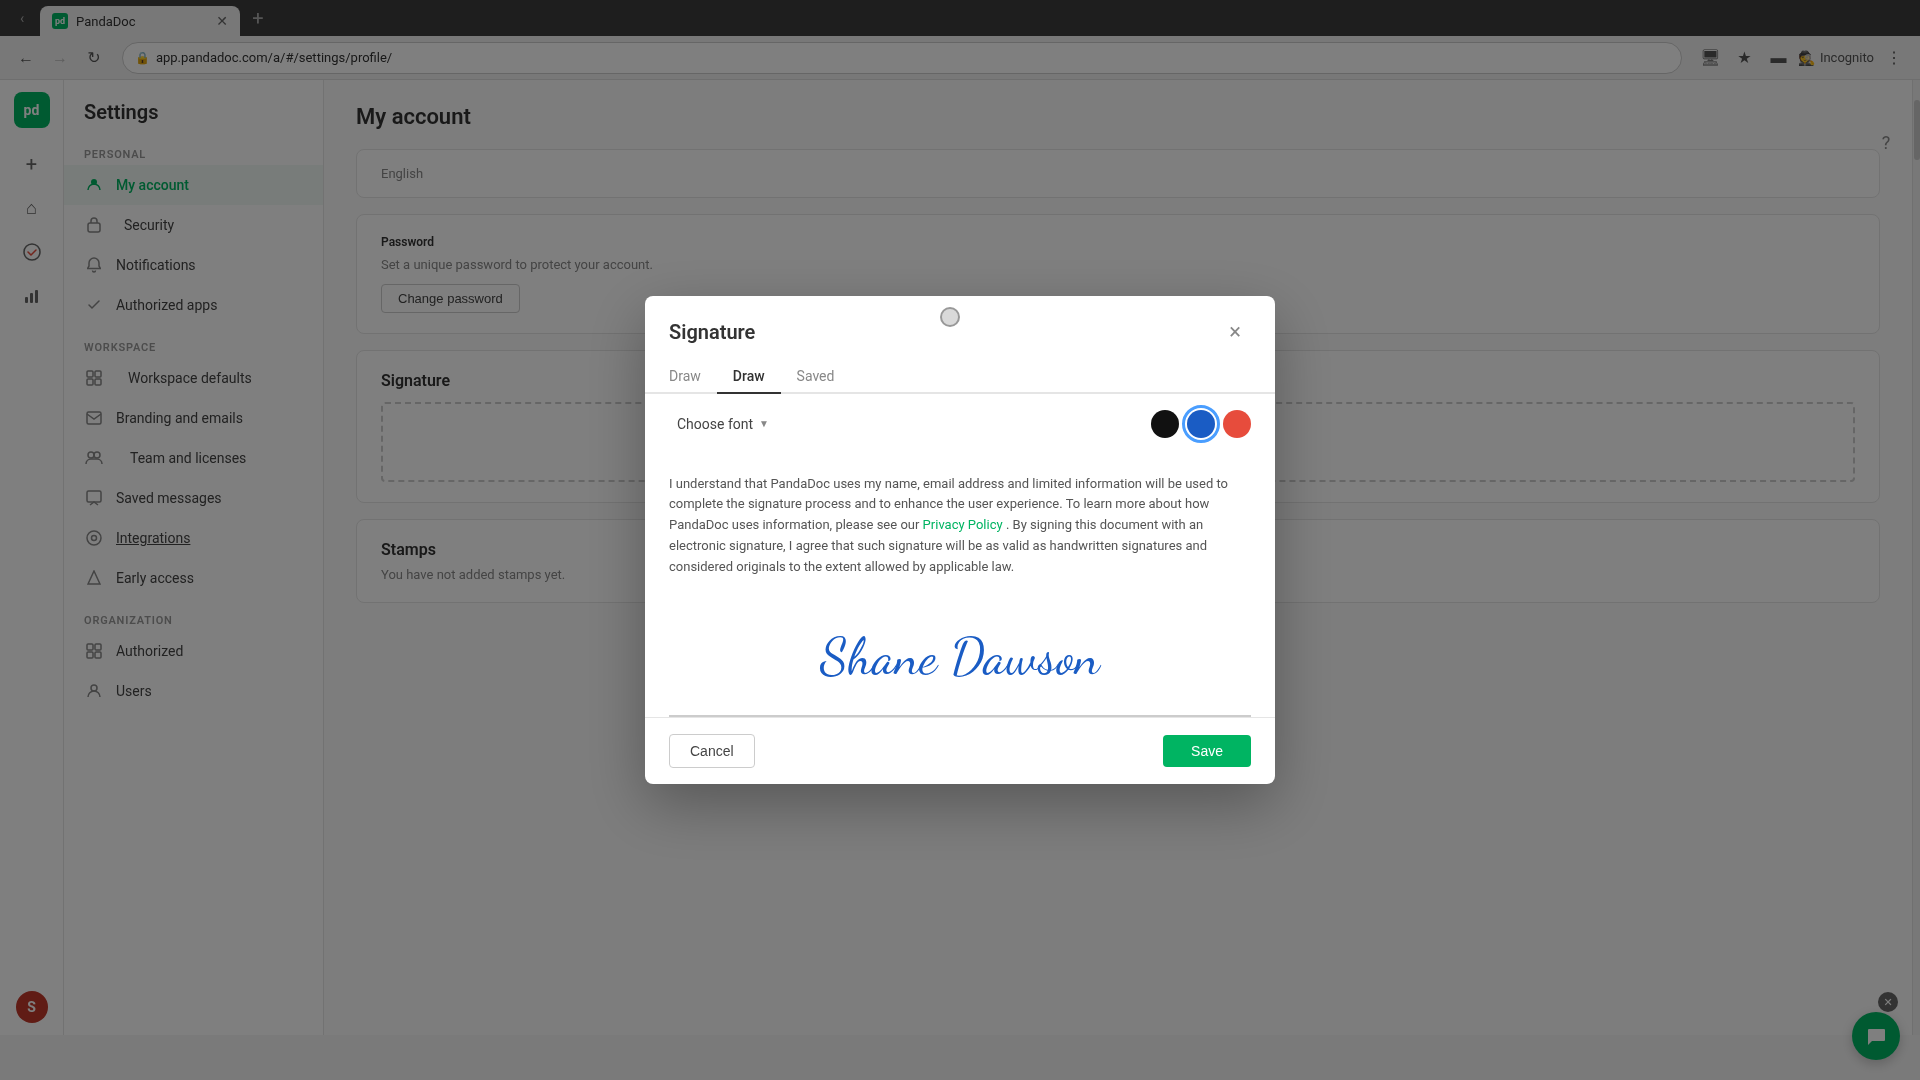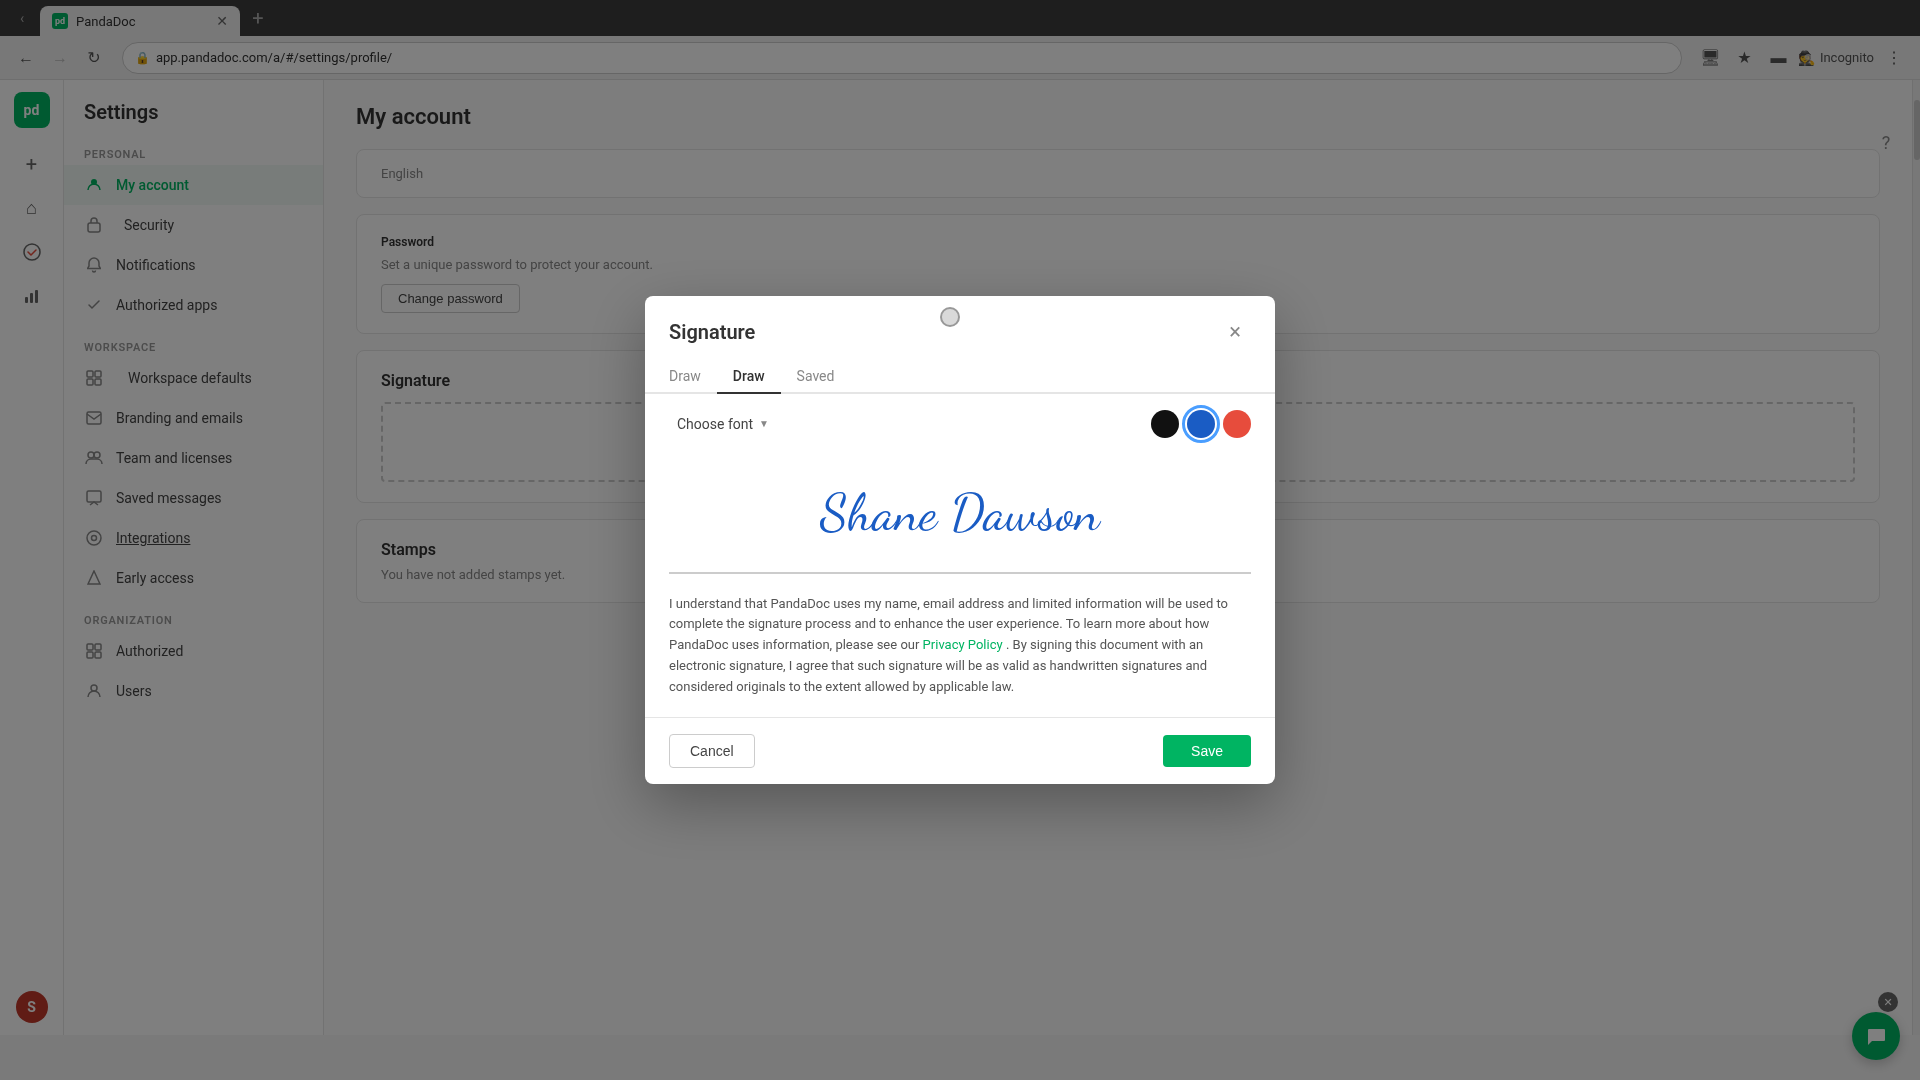--- a/index.html
+++ b/index.html
@@ -126,21 +126,21 @@
     <div style="display:flex;align-items:center;padding:10px 20px;gap:12px;cursor:pointer;color:#444;font-size:14px;">
       <div style="width:20px;height:20px;display:flex;align-items:center;justify-content:center;">
         <svg width="16" height="14" viewBox="0 0 16 14" fill="none">
             <rect x="1" y="1" width="14" height="12" rx="1.5" stroke="#888" stroke-width="1.5"></rect>
             <path d="M1 3l7 5 7-5" stroke="#888" stroke-width="1.5"></path>
           </svg>
       </div>
       <span>Branding and emails</span>
     </div>
 
-    <div style="display:flex;align-items:center;padding:10px 20px;gap:12px;cursor:pointer;color:#444;font-size:14px;">
+    <div style="display:flex;align-items:center;padding:10px 20px;gap:26px;cursor:pointer;color:#444;font-size:14px;">
       <div style="width:20px;height:20px;display:flex;align-items:center;justify-content:center;">
         <svg width="18" height="14" viewBox="0 0 18 14" fill="none">
             <circle cx="6" cy="4" r="3" stroke="#888" stroke-width="1.5"></circle>
             <circle cx="12" cy="4" r="3" stroke="#888" stroke-width="1.5"></circle>
             <path d="M1 13c0-2.8 2.2-5 5-5h6c2.8 0 5 2.2 5 5" stroke="#888" stroke-width="1.5" fill="none"></path>
           </svg>
       </div>
       <span>Team and licenses</span>
     </div>
 
@@ -250,30 +250,30 @@
         <span>Choose font</span>
         <span style="font-size:10px;color:#888;">▼</span>
       </div>
       <div style="display:flex;gap:8px;align-items:center;">
         <div style="width:28px;height:28px;border-radius:50%;background:#111111;cursor:pointer;"></div>
         <div style="width:28px;height:28px;border-radius:50%;background:#1a5cc4;cursor:pointer;outline:3px solid #4a9eff;outline-offset:2px;"></div>
         <div style="width:28px;height:28px;border-radius:50%;background:#e74c3c;cursor:pointer;"></div>
       </div>
     </div>
 
-    <div style="margin:0 24px;border-bottom:2px solid #ccc;height:120px;display:flex;align-items:center;justify-content:center;">
-      <span style="font-family:'Brush Script MT','Dancing Script',cursive;font-size:52px;color:#1a5cc4;">Shane Dawson</span>
-    </div>
-
     <div style="padding:20px 24px;font-size:13px;color:#555;line-height:1.6;">
       <span>I understand that PandaDoc uses my name, email address and limited information will be used to complete the signature process and to enhance the user experience. To learn more about how PandaDoc uses information, please see our</span>
       <a href="#" style="color:#00b462;text-decoration:none;">Privacy Policy</a>
       <span>. By signing this document with an electronic signature, I agree that such signature will be as valid as handwritten signatures and considered originals to the extent allowed by applicable law.</span>
     </div>
 
+    <div style="margin:0 24px;border-bottom:2px solid #ccc;height:120px;display:flex;align-items:center;justify-content:center;">
+      <span style="font-family:'Brush Script MT','Dancing Script',cursive;font-size:52px;color:#1a5cc4;">Shane Dawson</span>
+    </div>
+
     <div style="display:flex;align-items:center;justify-content:space-between;padding:16px 24px;border-top:1px solid #e5e5e5;">
       <button style="background:white;border:1px solid #ccc;border-radius:4px;padding:8px 20px;font-size:14px;color:#444;cursor:pointer;">Cancel</button>
       <button style="background:#00b462;border:none;border-radius:4px;padding:8px 28px;font-size:14px;color:white;cursor:pointer;font-weight:500;">Save</button>
     </div>
 
   </div>
 </div>
 
 <div style="position:fixed;bottom:68px;right:22px;width:20px;height:20px;background:#666;border-radius:50%;display:flex;align-items:center;justify-content:center;color:white;font-size:11px;cursor:pointer;z-index:999;">✕</div>
 

